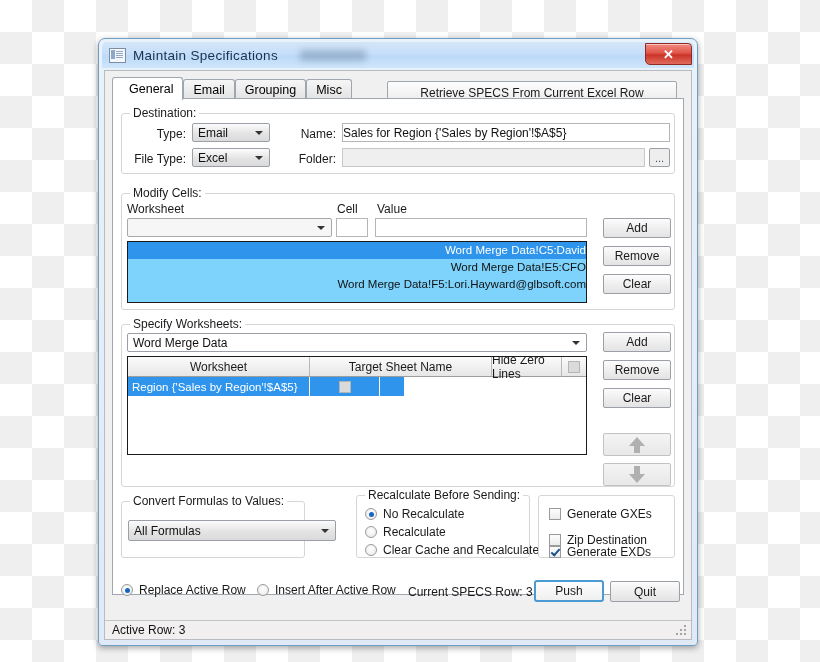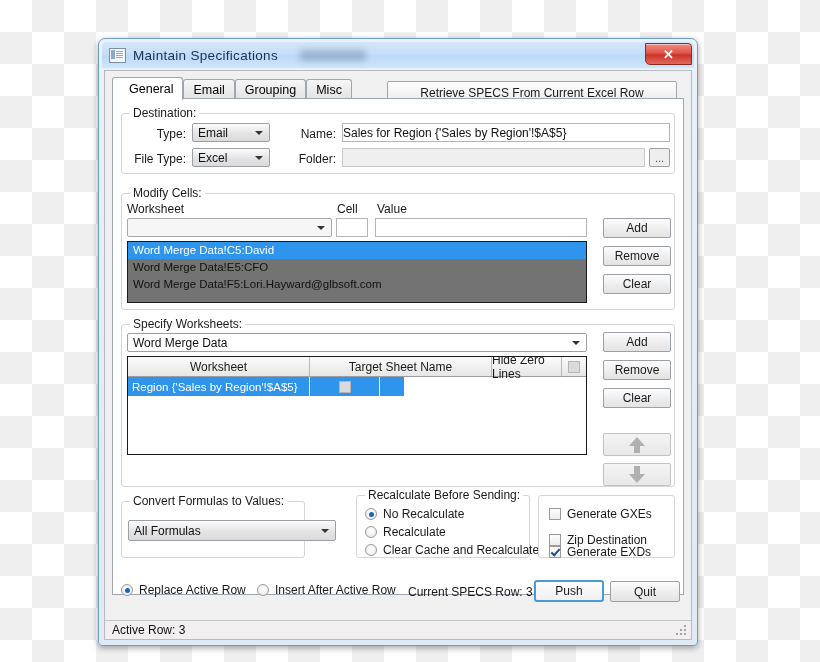--- a/index.html
+++ b/index.html
@@ -216,21 +216,21 @@
   .arrow-down { border-top: 9px solid #b0b0b0; }
   .arrow-wrap { position: relative; width: 16px; height: 17px; }
   .arrow-wrap .stem {
     position:absolute; left:5px; width:6px; height:8px; background:#b0b0b0;
   }
 
   
   .listbox {
     position: absolute;
     border: 1px solid #1b1b1b;
-    background: #737373;
+    background: #7dd3fc;
     box-sizing: border-box;
     overflow: hidden;
   }
   .listbox .item {
     height: 17px; line-height: 17px;
     font-size: 11.5px; color: #111;
     padding-left: 5px;
     white-space: nowrap;
     cursor: pointer;
   }
@@ -376,21 +376,21 @@
         <div class="combo" style="left:70px; top:34px; width:78px; height:19px;">
           <span>Excel</span>
           <span class="arrow"></span>
         </div>
 
         <span class="lbl r" style="left:152px; top:38px; width:62px;">Folder:</span>
         <div class="txt disabled" style="left:220px; top:34px; width:303px; height:19px;"></div>
         <div class="btn ellipsis" style="left:527px; top:34px; width:21px; height:19px;">...</div>
       </div>
 
-      <div class="group" style="left:8px; top:94px; width:554px; height:117px;">
+      <div class="group" style="left:8px; top:94px; width:554px; height:117px;text-align:right;">
         <span class="legend">Modify Cells:</span>
 
         <span class="lbl" style="left:5px; top:8px;">Worksheet</span>
         <span class="lbl" style="left:215px; top:8px;">Cell</span>
         <span class="lbl" style="left:255px; top:8px;">Value</span>
 
         <div class="combo flat" style="left:5px; top:24px; width:205px; height:19px;">
           <span></span>
           <span class="arrow"></span>
         </div>

